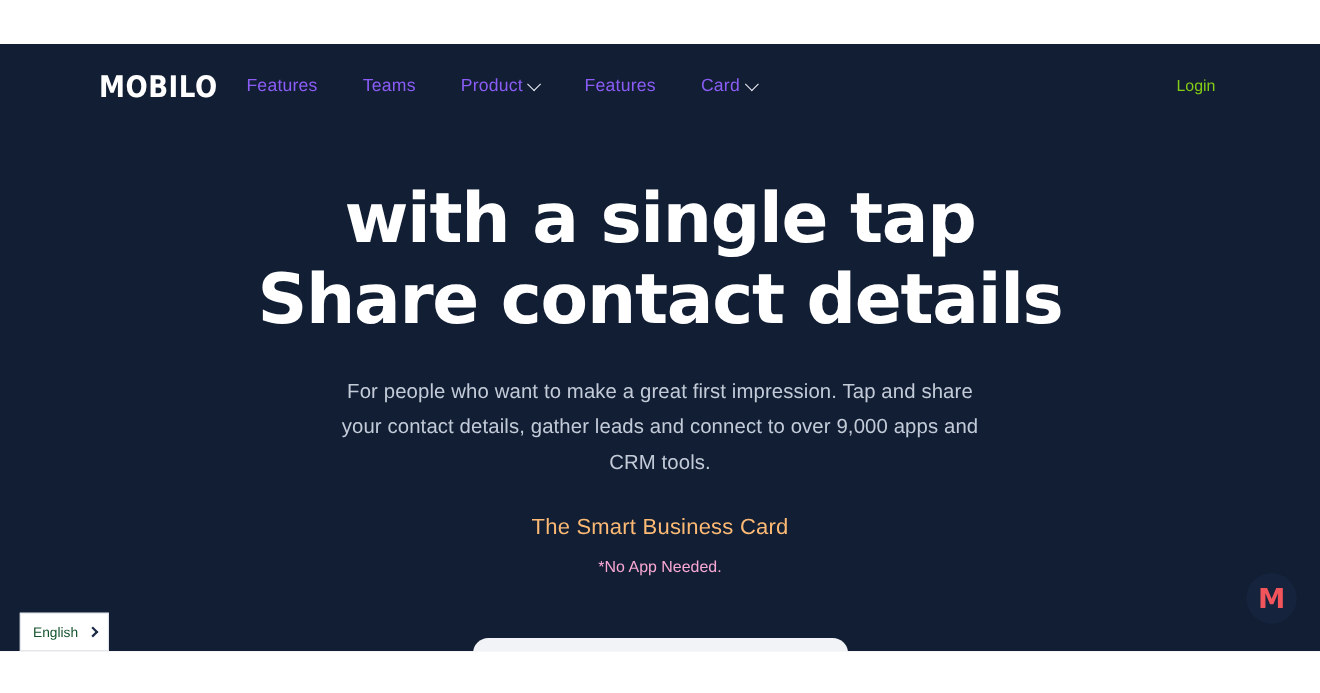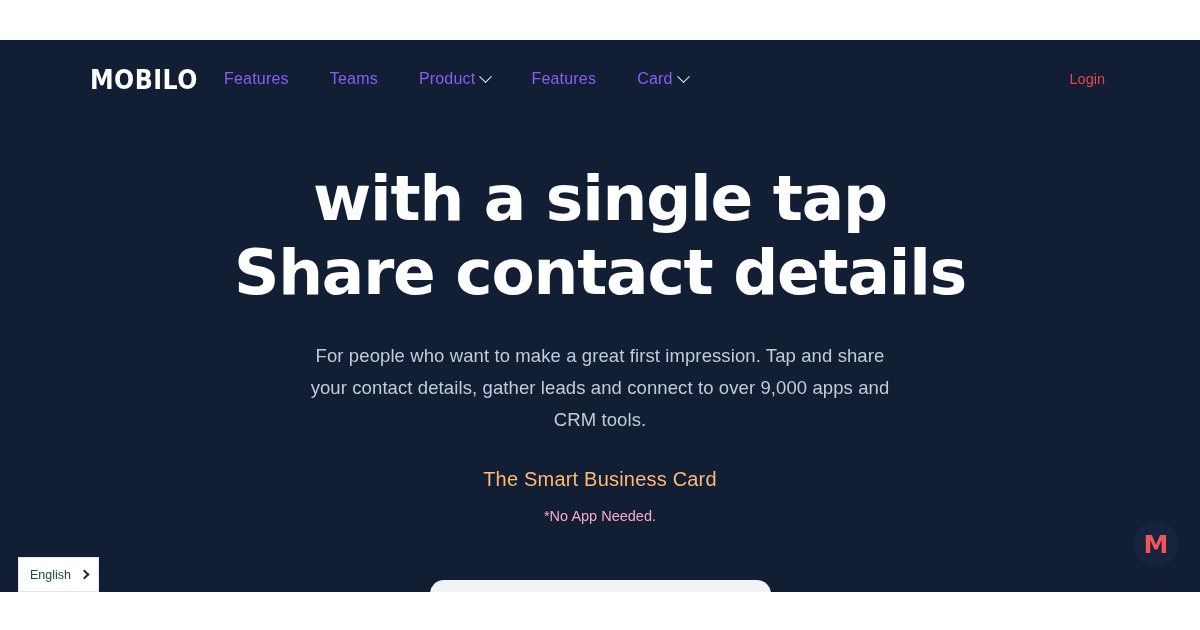--- a/index.html
+++ b/index.html
@@ -81,21 +81,21 @@
     border-bottom:1.6px solid #E8ECF3;
     transform:rotate(45deg) translate(-2px,-2px);
   }
 
   .nav-right {
     position:absolute; right:95px; top:0; height:78px;
     display:flex; align-items:center; gap:28px;
   }
 
   .login-link {
-    color:#ef4444;
+    color:#84cc16;
     font-size:14.5px;
     cursor:pointer;
   }
 
   .buy-btn {
     width:192px; height:48px;
     border-radius:8px;
     border:none;
     background:linear-gradient(90deg,#D9434F 0%, #E8525B 45%, #F4696E 100%);
     color:#ffffff;

